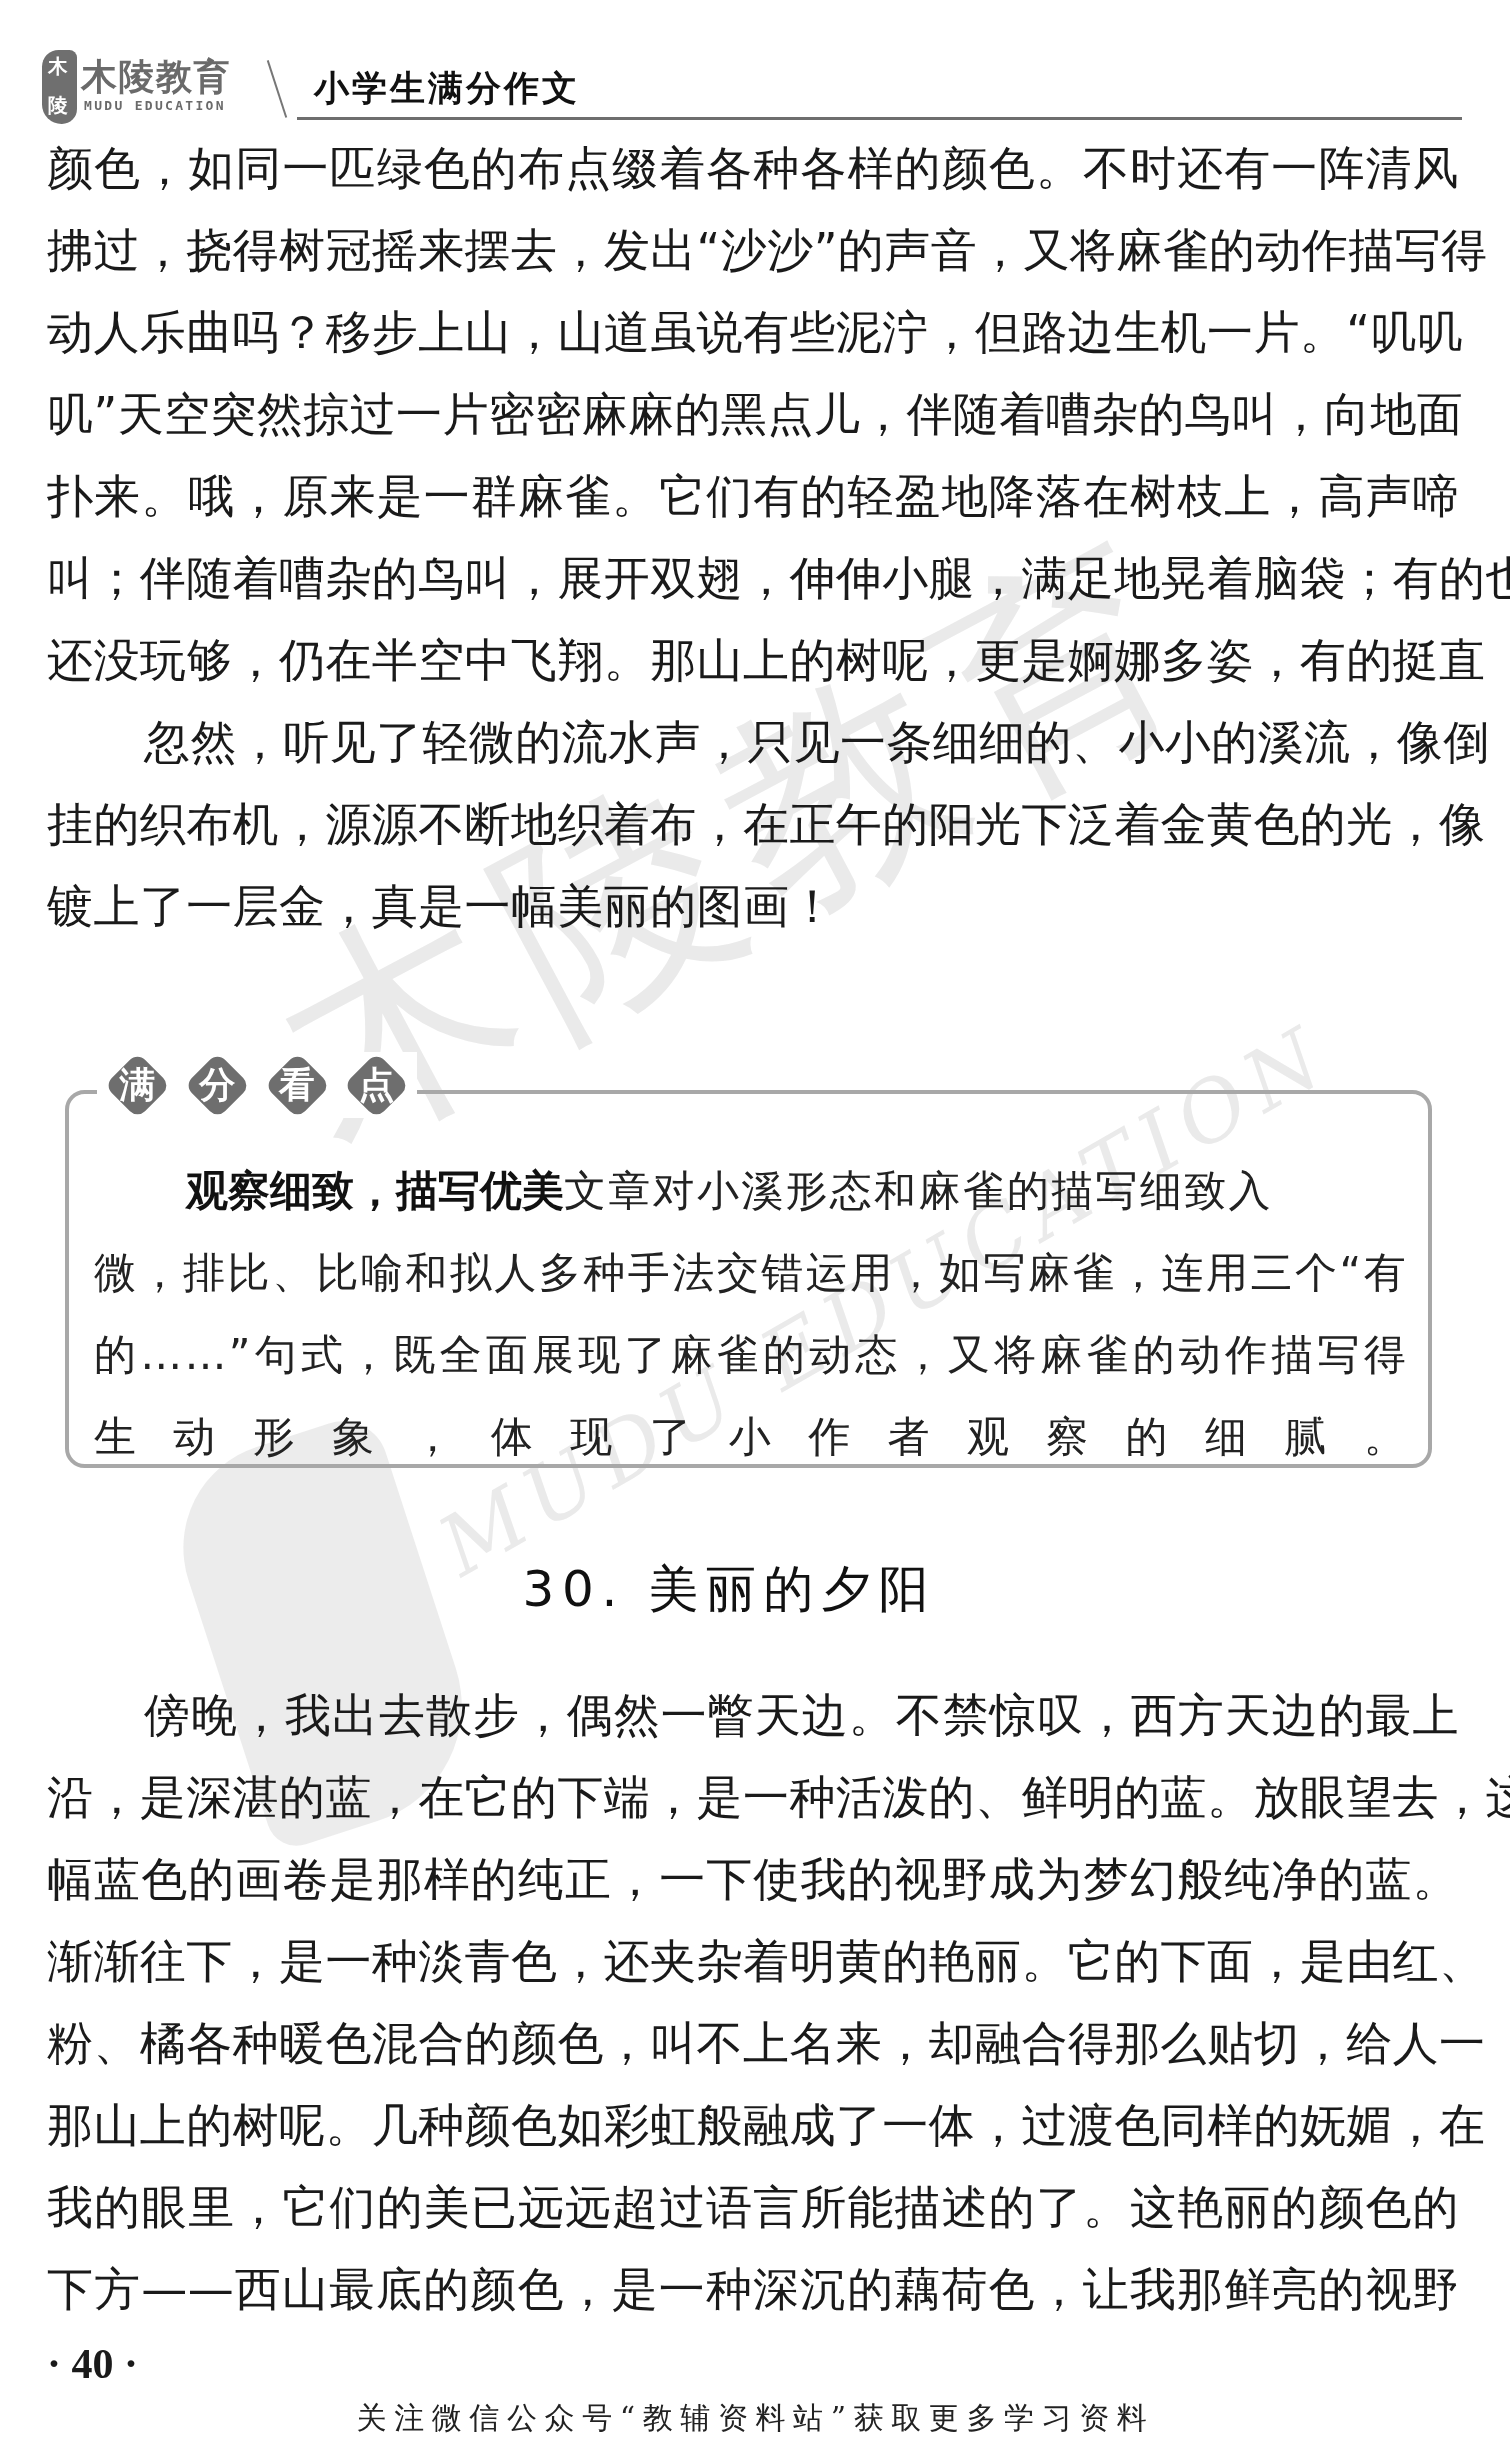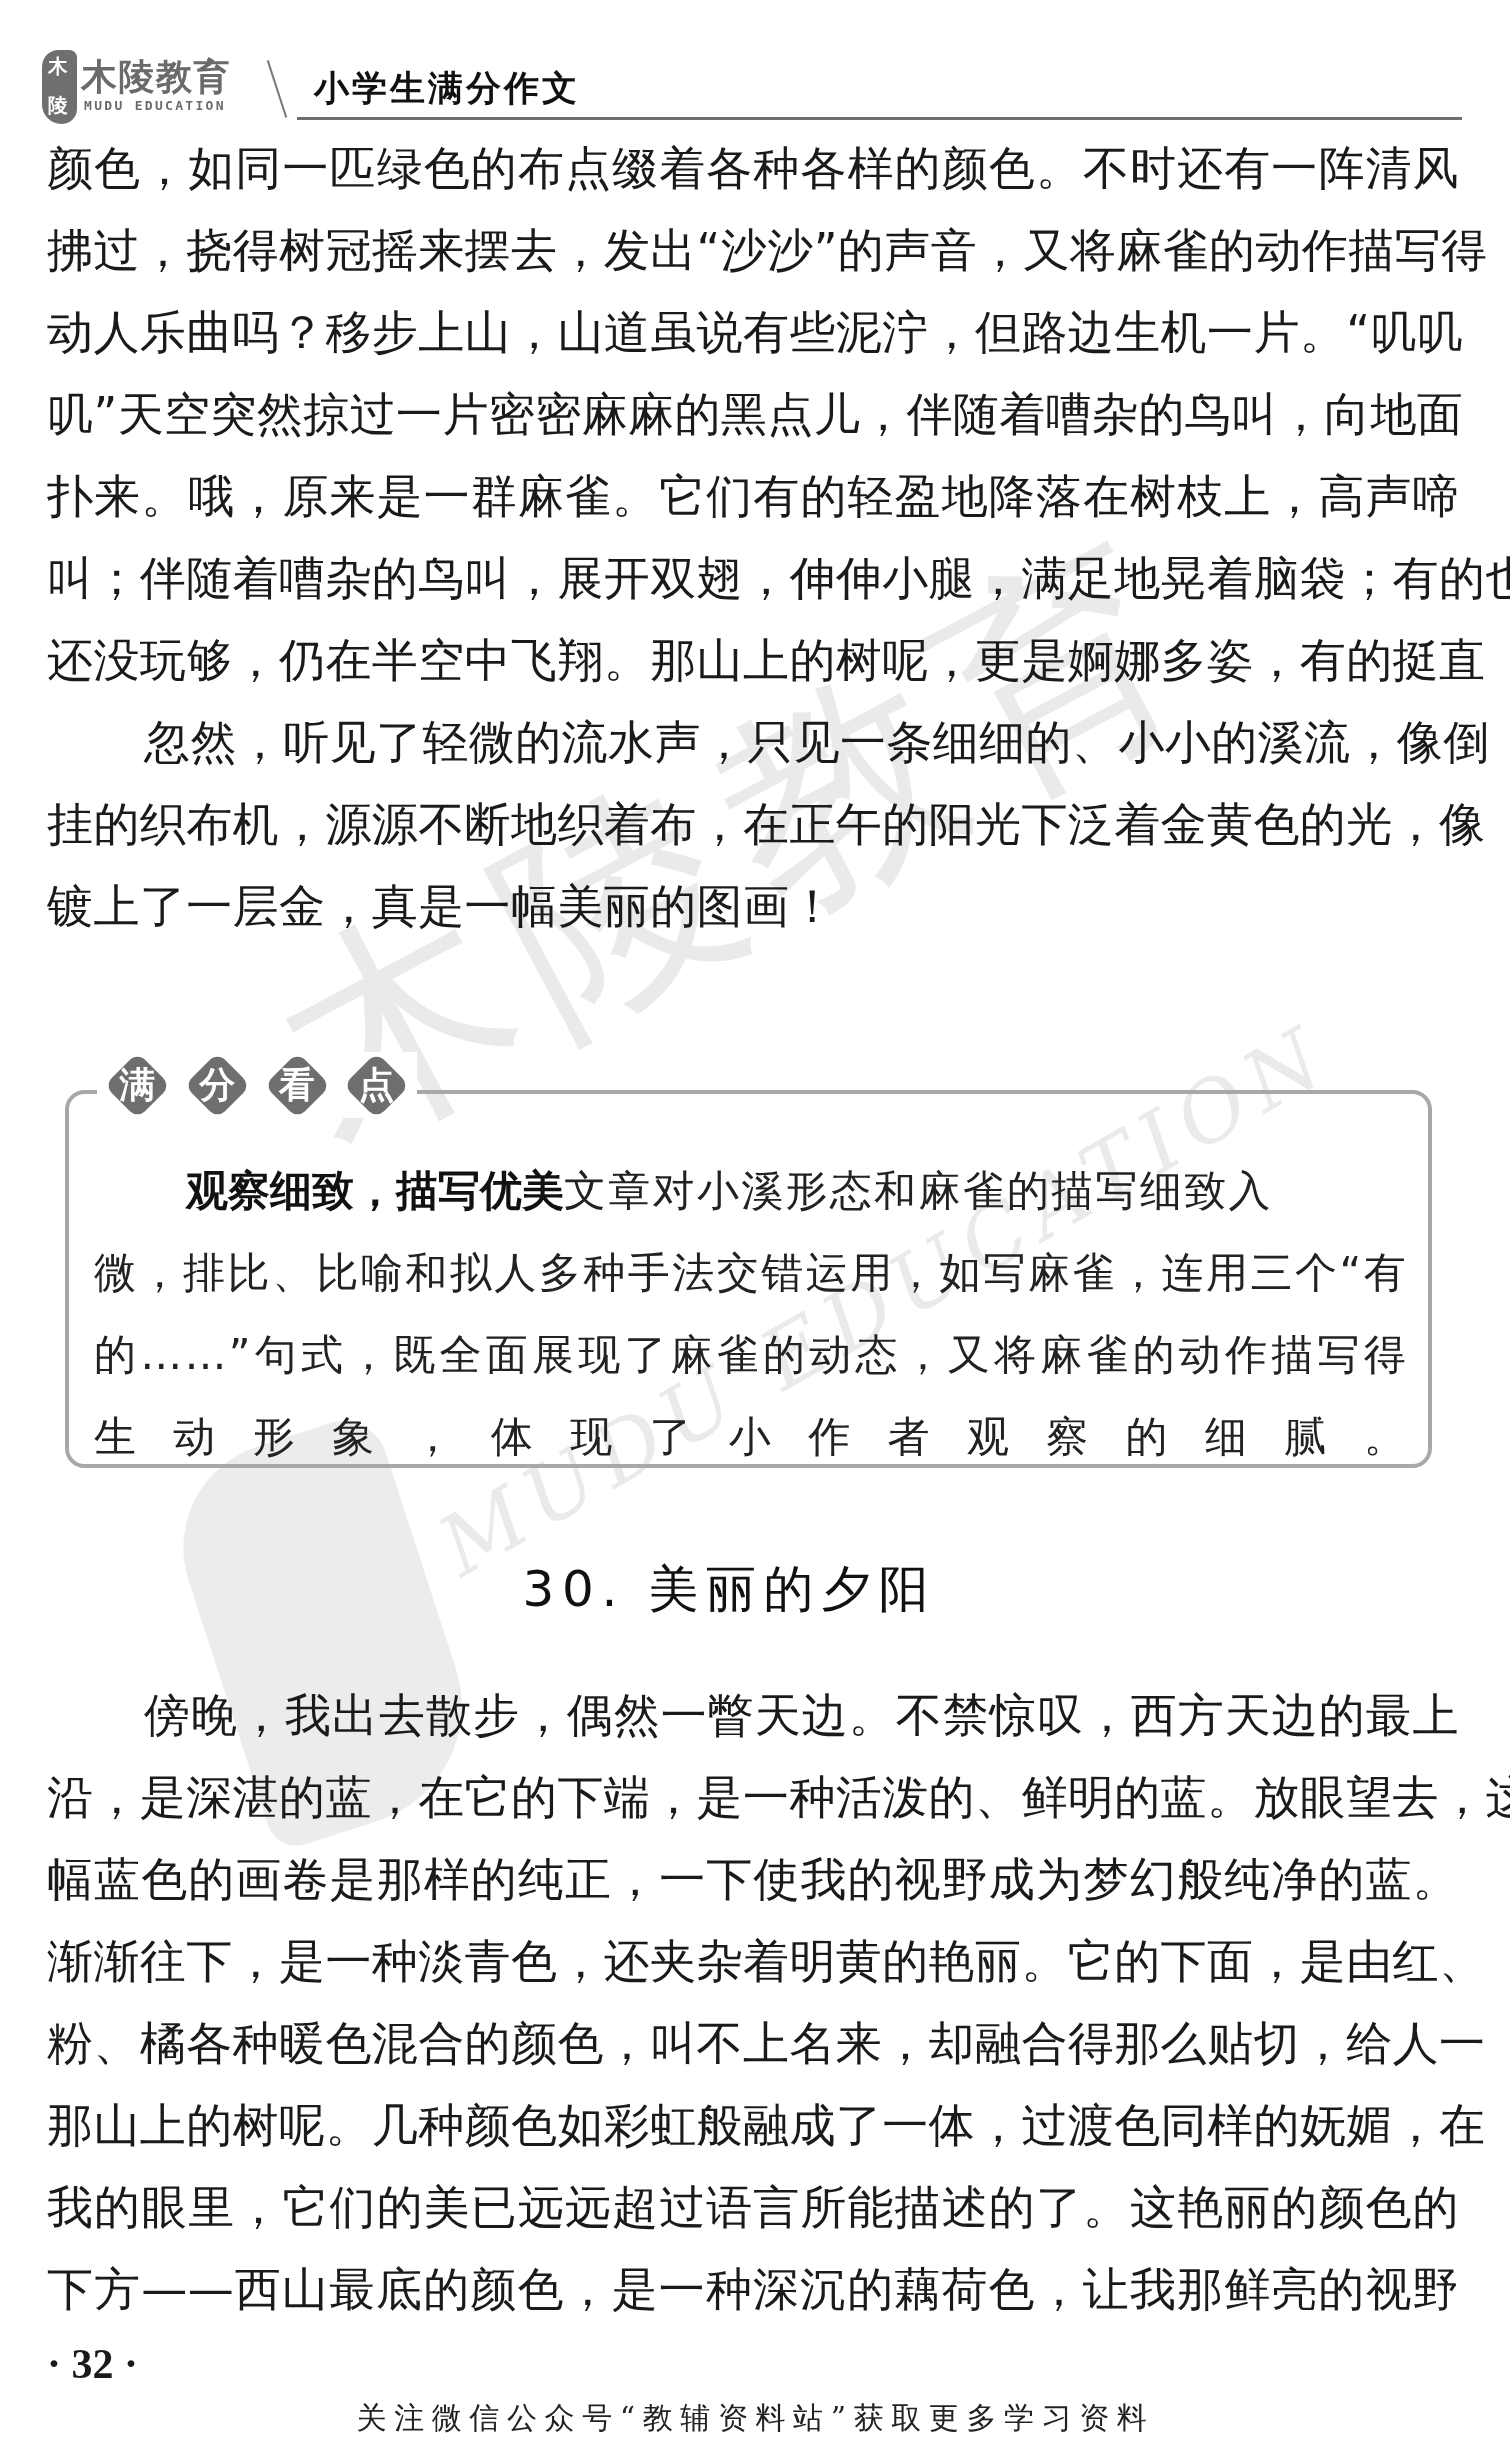--- a/index.html
+++ b/index.html
@@ -110,15 +110,15 @@
   <span class="line indent">傍晚，我出去散步，偶然一瞥天边。不禁惊叹，西方天边的最上</span>
   <span class="line">沿，是深湛的蓝，在它的下端，是一种活泼的、鲜明的蓝。放眼望去，这</span>
   <span class="line">幅蓝色的画卷是那样的纯正，一下使我的视野成为梦幻般纯净的蓝。</span>
   <span class="line">渐渐往下，是一种淡青色，还夹杂着明黄的艳丽。它的下面，是由红、</span>
   <span class="line">粉、橘各种暖色混合的颜色，叫不上名来，却融合得那么贴切，给人一</span>
   <span class="line">那山上的树呢。几种颜色如彩虹般融成了一体，过渡色同样的妩媚，在</span>
   <span class="line">我的眼里，它们的美已远远超过语言所能描述的了。这艳丽的颜色的</span>
   <span class="line">下方——西山最底的颜色，是一种深沉的藕荷色，让我那鲜亮的视野</span>
 </div>
 
-<div class="page-num">· 32 ·</div>
+<div class="page-num">· 40 ·</div>
 <div class="footer-note">关注微信公众号“教辅资料站”获取更多学习资料</div>
 
 
 </body></html>

